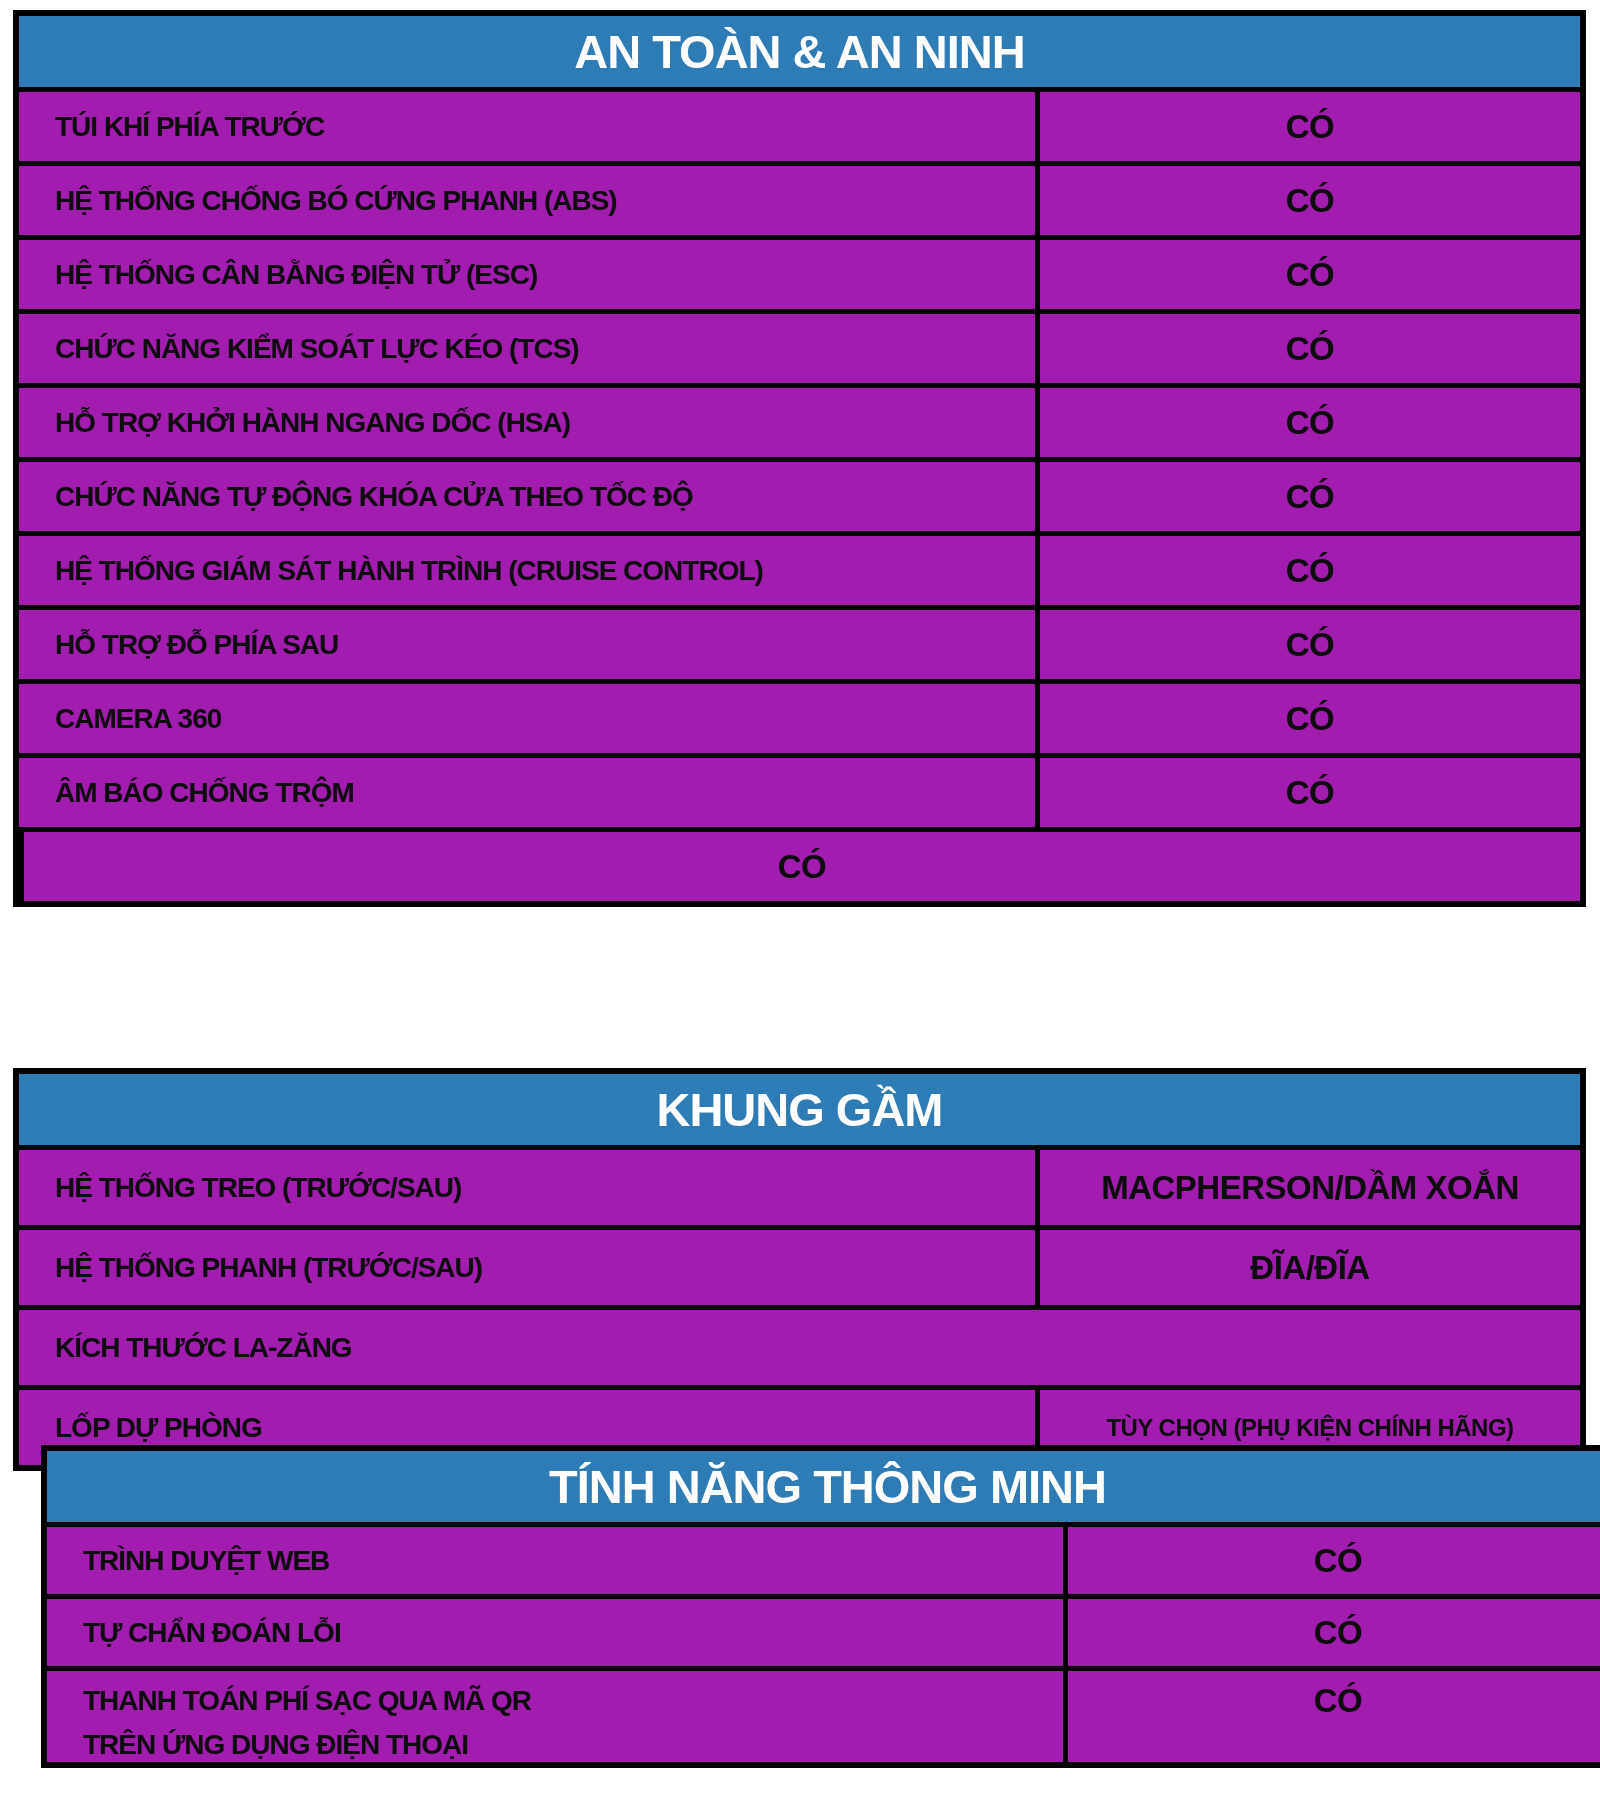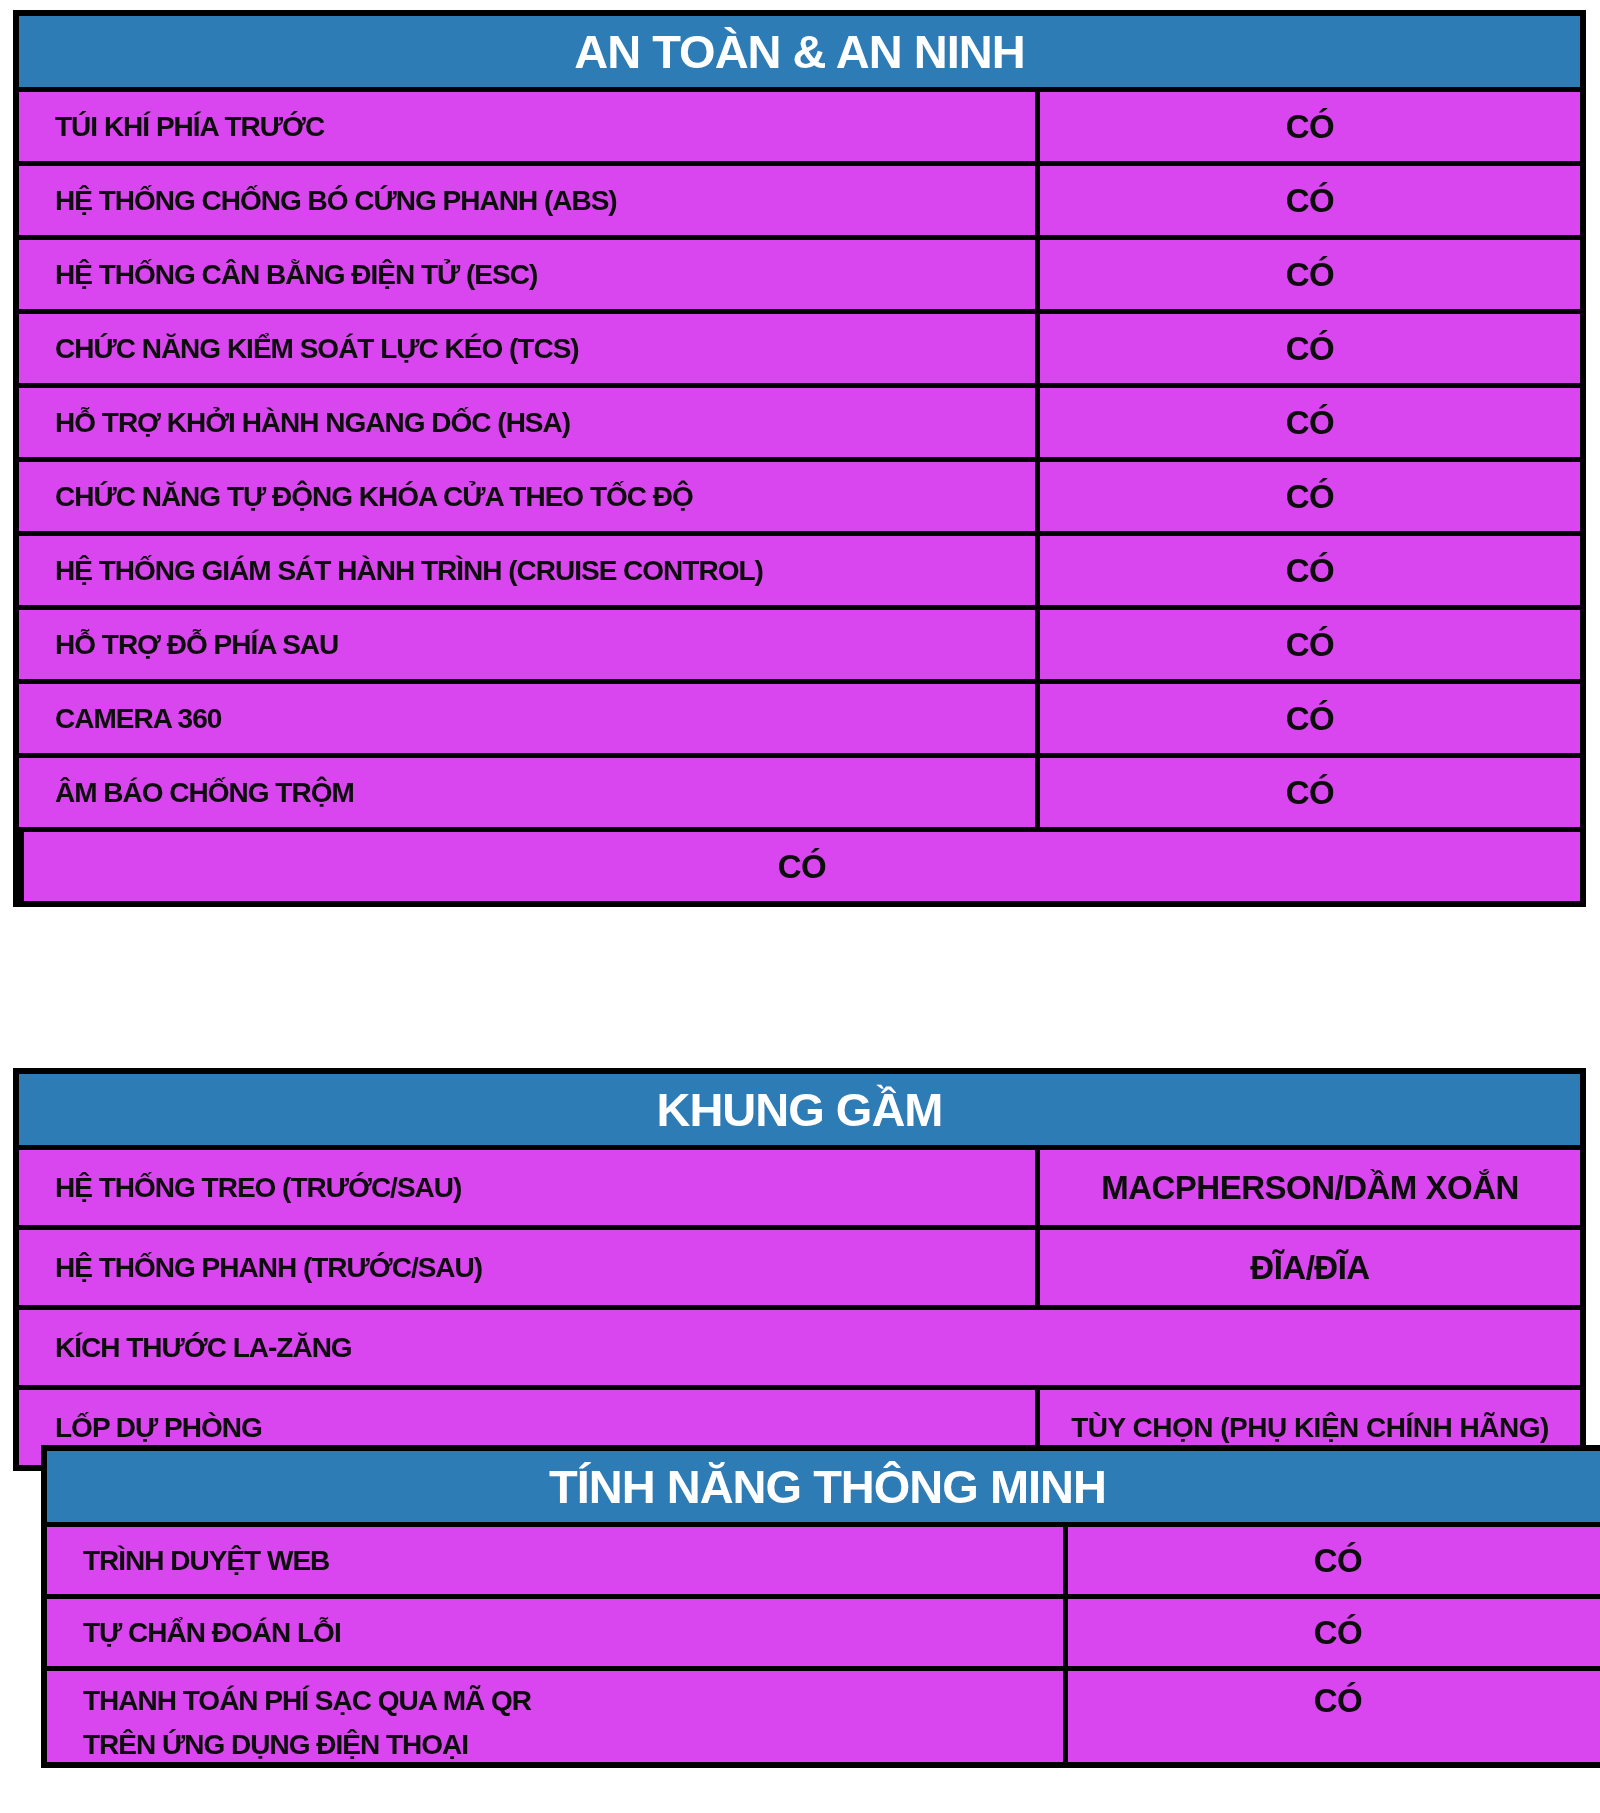--- a/index.html
+++ b/index.html
@@ -15,21 +15,21 @@
     position:relative;
     width:1600px;height:1813px;
     background:var(--page-bg);
     font-family:"Liberation Sans","DejaVu Sans",sans-serif;
     color:var(--text);
   }
   .spec-table{
     position:absolute;
     left:13px;width:1573px;
     border:6px solid var(--border);
-    background:#d946ef;
+    background:#a21caf;
   }
   .spec-table.t1{top:10px;}
   .spec-table.t2{top:1068px;}
   .spec-table.t3{top:1445px;margin-left:28px;}
   .tbl-header{
     height:71px;
     background:var(--header-bg);
     color:var(--header-text);
     display:flex;align-items:center;justify-content:center;
     font-size:47px;font-weight:bold;letter-spacing:-1px;
@@ -52,21 +52,21 @@
   }
   .value{
     flex:1;
     border-left:5px solid var(--border);
     justify-content:center;
     text-align:center;
     font-size:33px;font-weight:bold;letter-spacing:-0.5px;
     line-height:44px;
     padding:14px 8px;
   }
-  .value.small{font-size:28px;letter-spacing:-0.5px;}
+  .value.small{font-size:24px;letter-spacing:-0.5px;}
   .row.tall .label{align-items:flex-start;padding-top:8px;}
   .row.tall .value{align-items:flex-start;padding-top:8px;}
 </style>
 </head>
 <body>
 
 <div class="page">
 
   <section class="spec-table t1">
     <header class="tbl-header">AN TOÀN &amp; AN NINH</header>

